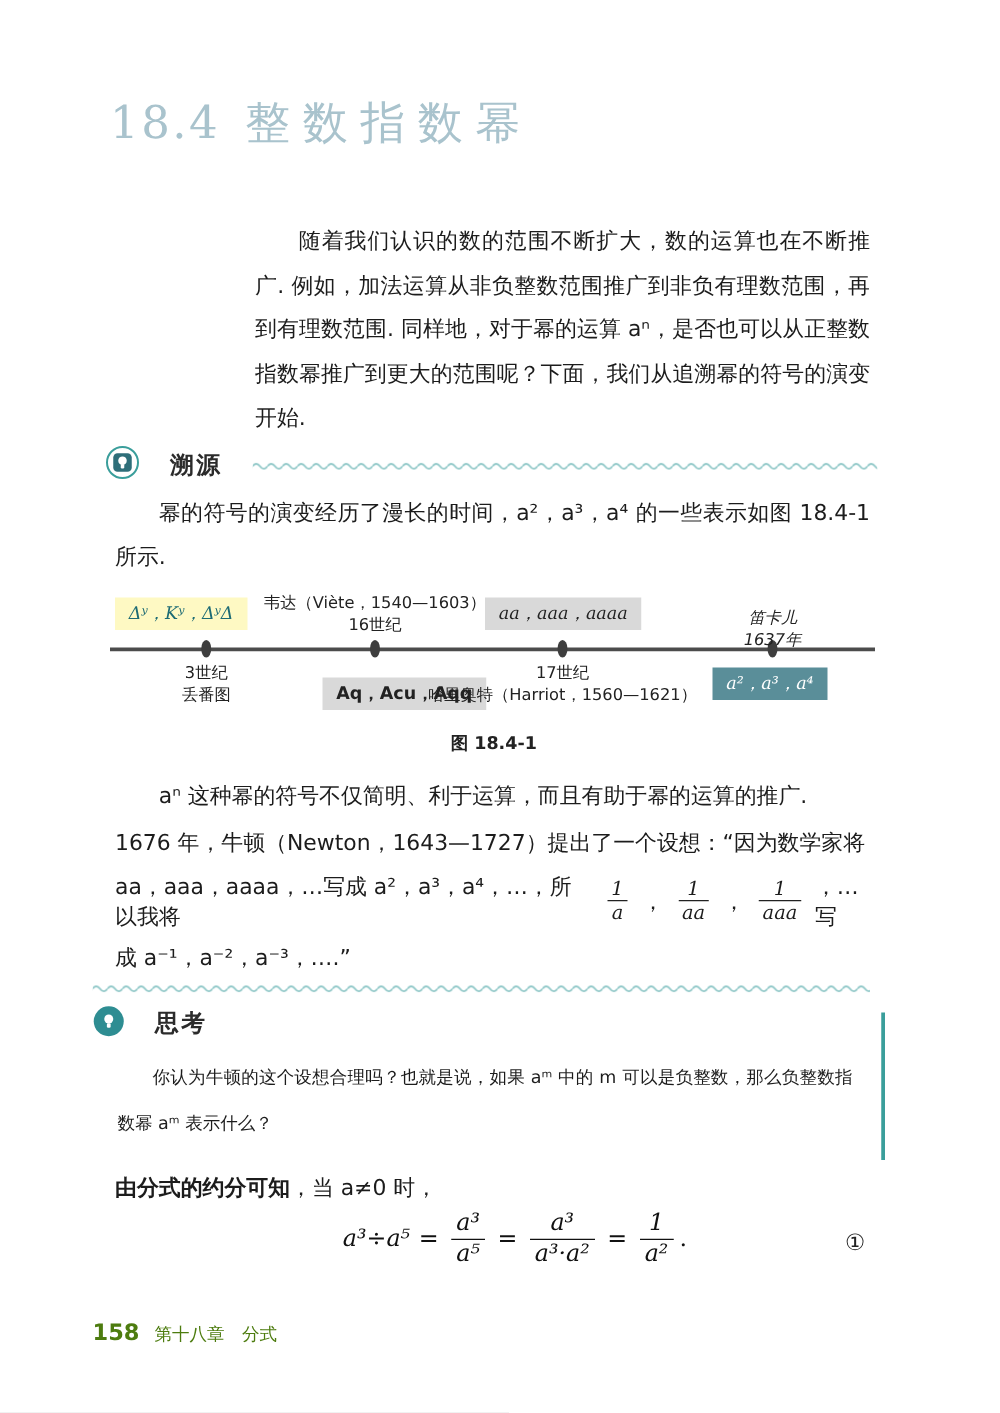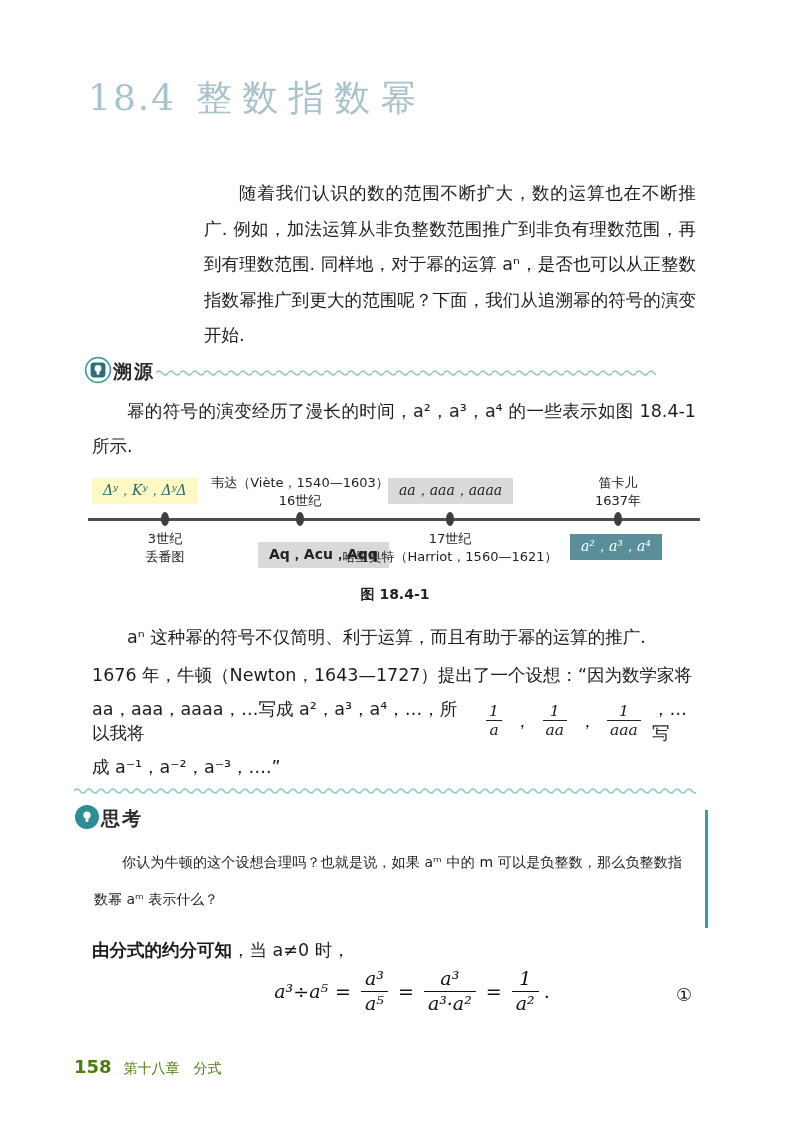--- a/index.html
+++ b/index.html
@@ -12,21 +12,21 @@
   .title { position:absolute; left:76px; top:62px; color:#a9c3cd;
            font-family:"DejaVu Serif", serif; font-weight:400; font-size:36px; }
   .title .num { letter-spacing:2px; margin-right:20px; }
   .title .txt { letter-spacing:10px; }
 
   
   .intro { position:absolute; left:204px; top:176px; width:492px;
            font-size:17.5px; line-height:35.5px; text-align:justify; text-indent:2em; }
 
   
-  .sec-header { position:absolute; display:flex; align-items:center; gap:1px;justify-content:center; }
+  .sec-header { position:absolute; display:flex; align-items:center; gap:24px;justify-content:center; }
   .sec-label { font-size:19px; font-weight:700; color:#2b2b2b; letter-spacing:2px; }
   .suyuan-header { left:84px; top:356px; }
   .sikao-header  { left:0; top:0; }
 
   
   .suyuan-para { position:absolute; left:92px; top:394px; width:604px;
                  font-size:17.5px; line-height:35px; text-align:justify; text-indent:2em; }
 
   
   .figure { position:absolute; left:88px; top:466px; width:614px; height:142px; font-size:13px; }
@@ -127,21 +127,21 @@
 
     <div class="tl-box box-teal box-math" style="left:4px; top:12px;">Δʸ，Kʸ，ΔʸΔ</div>
 
     <div class="tl-label" style="left:212px; top:8px;">
       <div>韦达（Viète，1540—1603）</div>
       <div>16世纪</div>
     </div>
 
     <div class="tl-box box-gray box-math" style="left:300px; top:12px;">aa，aaa，aaaa</div>
 
-    <div class="tl-label" style="left:530px; top:8px;">
+    <div class="tl-label" style="left:530px; top:20px;font-style:italic;">
       <div>笛卡儿</div>
       <div>1637年</div>
     </div>
 
     <div class="tl-label" style="left:77px; top:64px;">
       <div>3世纪</div>
       <div>丢番图</div>
     </div>
 
     <div class="tl-box box-gray box-upright" style="left:170px; top:76px;">Aq，Acu，Aqq</div>

